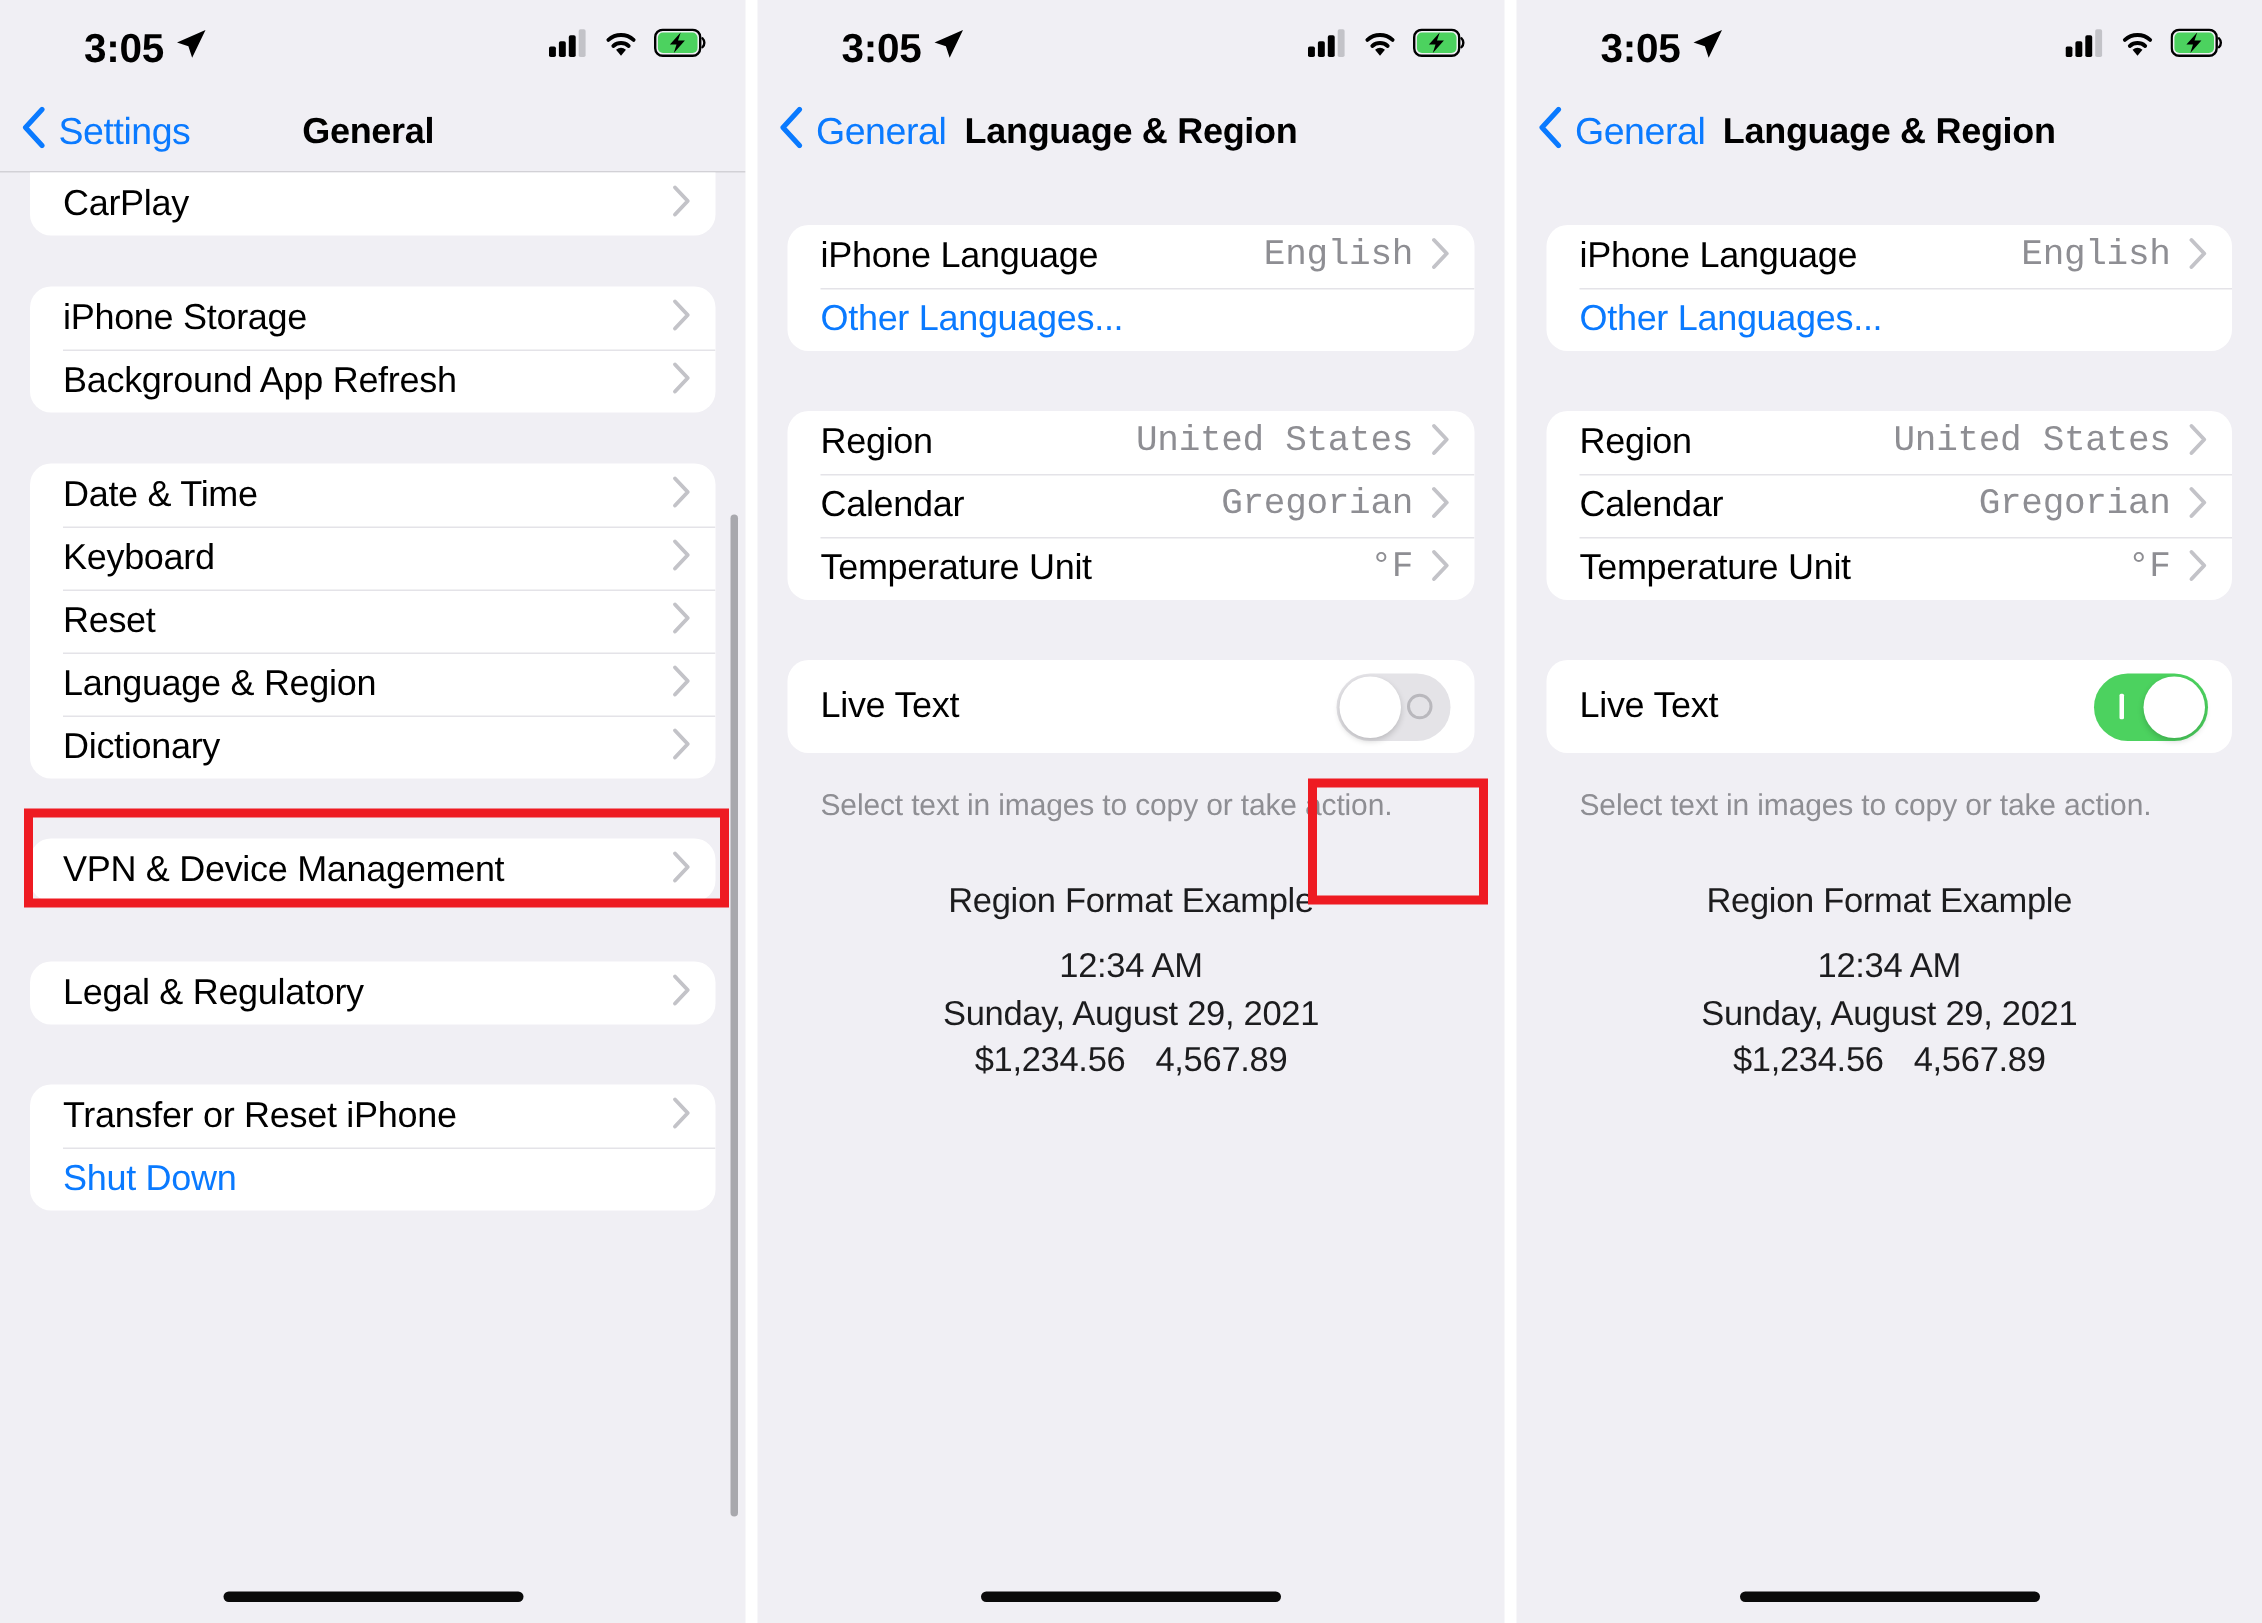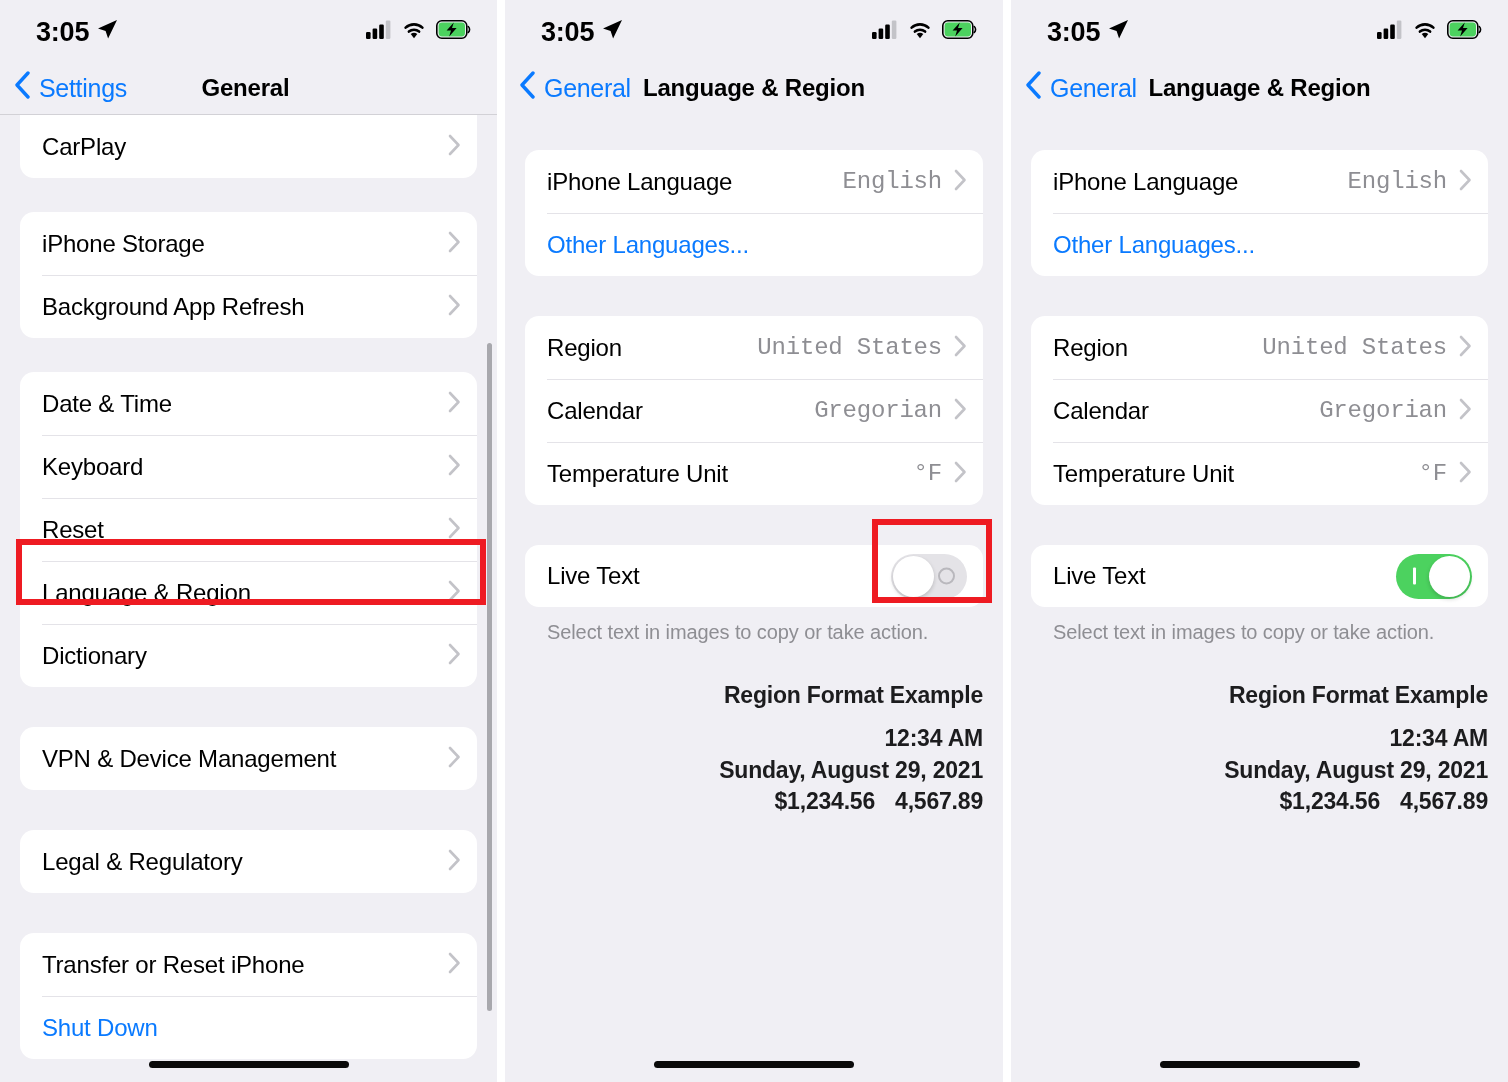--- a/index.html
+++ b/index.html
@@ -50,21 +50,21 @@
   }
   .sb-left {
     display: flex;
     align-items: center;
     gap: 7px;
     font-size: 27px;
     font-weight: bold;
     letter-spacing: -0.2px;
     color: #000;
   }
-  .sb-time { line-height: 1; padding-top: 3px;}
+  .sb-time { line-height: 1; padding-top: 3px; margin-left: 20px;}
   .loc-arrow { display:block; }
   .sb-right {
     margin-left: auto;
     display: flex;
     align-items: center;
     gap: 9px;
   }
 
   
   .navbar {
@@ -112,21 +112,21 @@
     margin-bottom: 0;
   }
   .group.cut-top {
     border-top-left-radius: 0;
     border-top-right-radius: 0;
   }
   .row {
     position: relative;
     display: flex;
     align-items: center;
-    height: 63px;
+    height: 42px;
     padding: 0 16px 0 22px;
     cursor: pointer;
   }
   .row + .row::before {
     content: "";
     position: absolute;
     left: 22px; right: 0; top: 0;
     height: 1px;
     background: #e4e3e8;
   }
@@ -152,29 +152,28 @@
     display: block;
   }
   .row-value + .chev { margin-left: 0; }
   .spacer-md { height: 34px; }
   .spacer-lg { height: 40px; }
 
   .caption {
     font-size: 20px;
     color: #8e8e93;
     letter-spacing: -0.1px;
-    padding: 14px 0 0 22px;
+    padding: 24px 0 0 22px;
   }
 
   
   .format-example {
-    text-align: right;
+    text-align: center;
     padding-top: 38px;
     color: #1c1c1e;
-    font-weight: bold;
   }
   .fe-title {
     font-size: 23px;
     letter-spacing: -0.2px;
     margin-bottom: 16px;
   }
   .fe-line {
     font-size: 23px;
     letter-spacing: -0.2px;
     line-height: 1.2;

